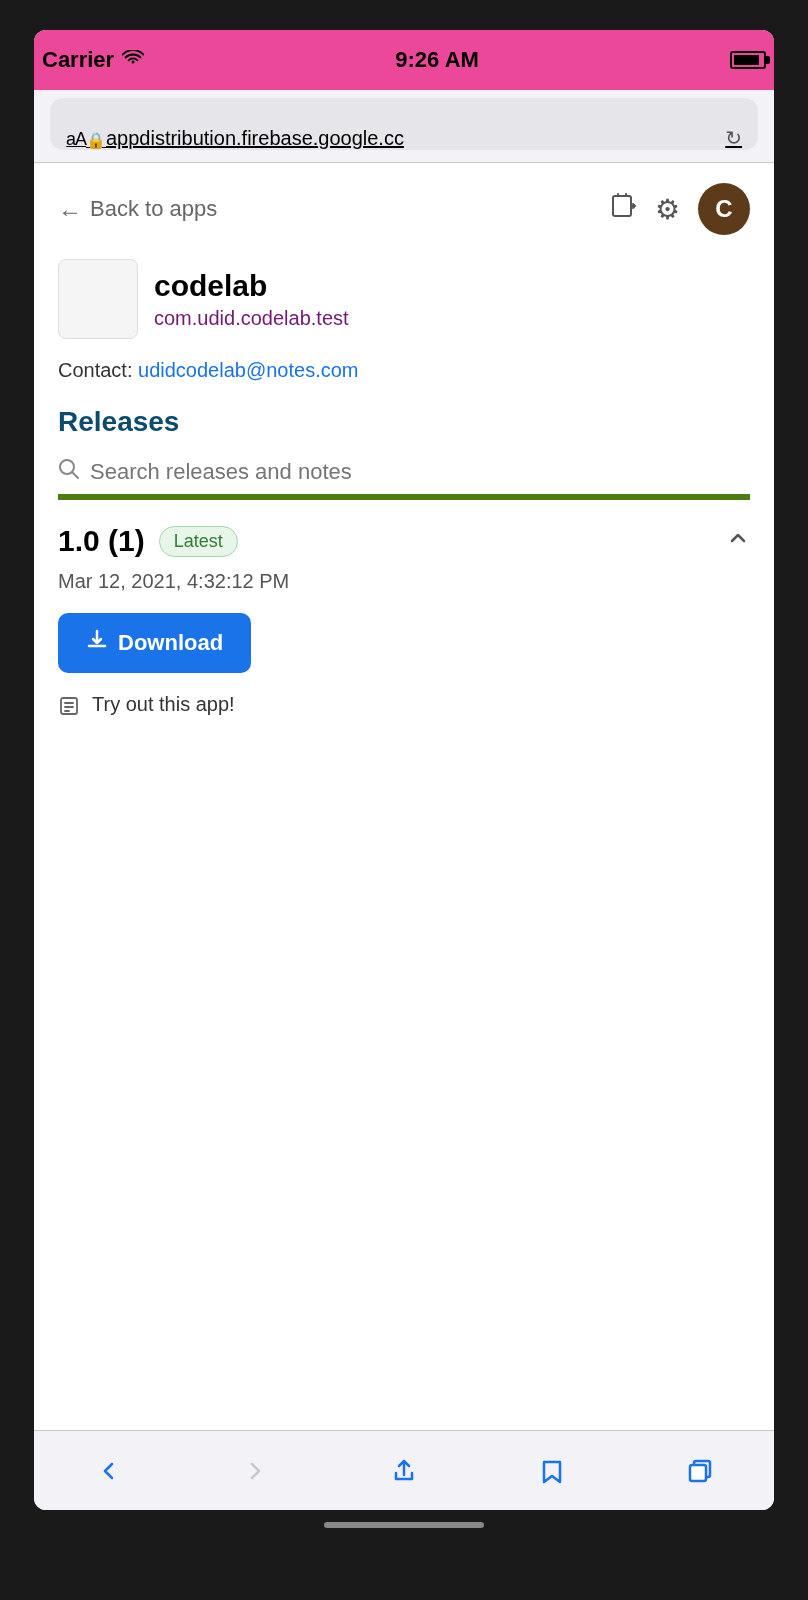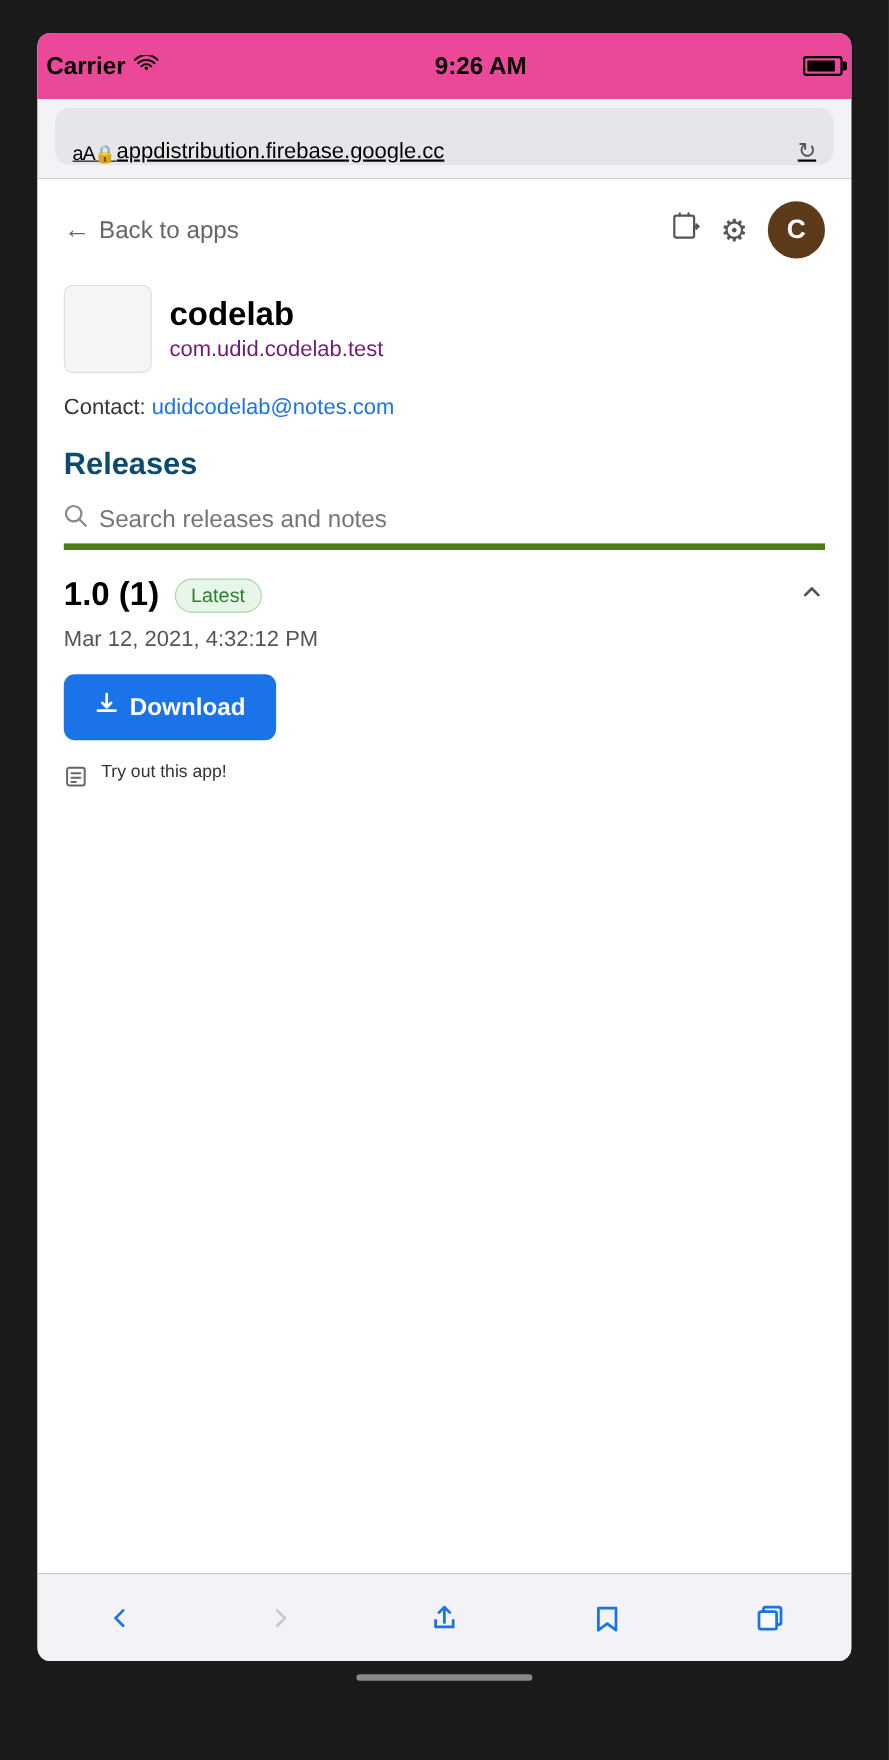--- a/index.html
+++ b/index.html
@@ -358,21 +358,21 @@
 
     .download-icon {
       font-size: 22px;
     }
 
     
     .release-notes {
       display: flex;
       align-items: flex-start;
       gap: 12px;
-      font-size: 16px;
+      font-size: 20px;
       color: #333;
     }
 
     .notes-icon {
       font-size: 22px;
       color: #666;
       margin-top: 2px;
     }
 
     

